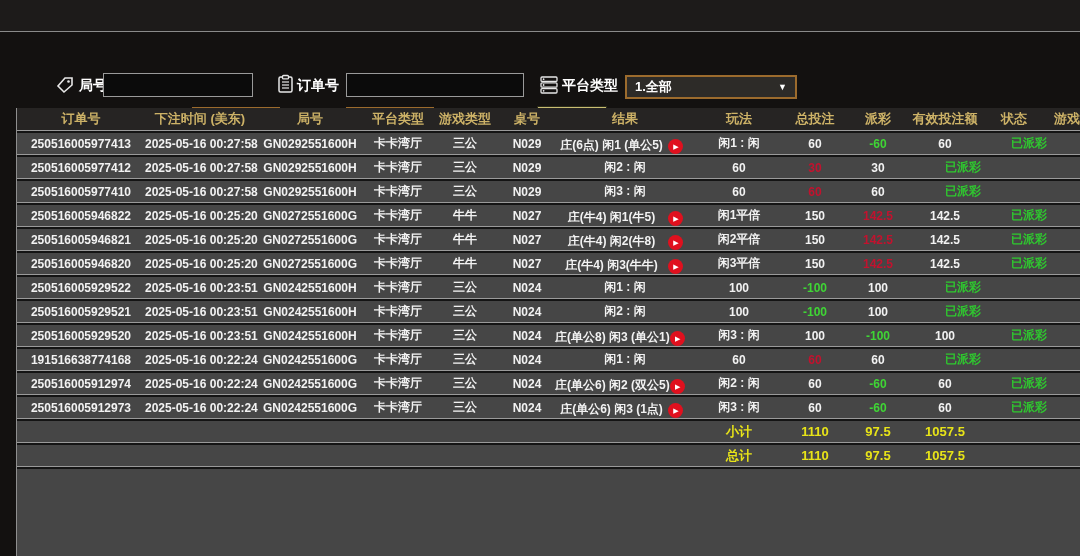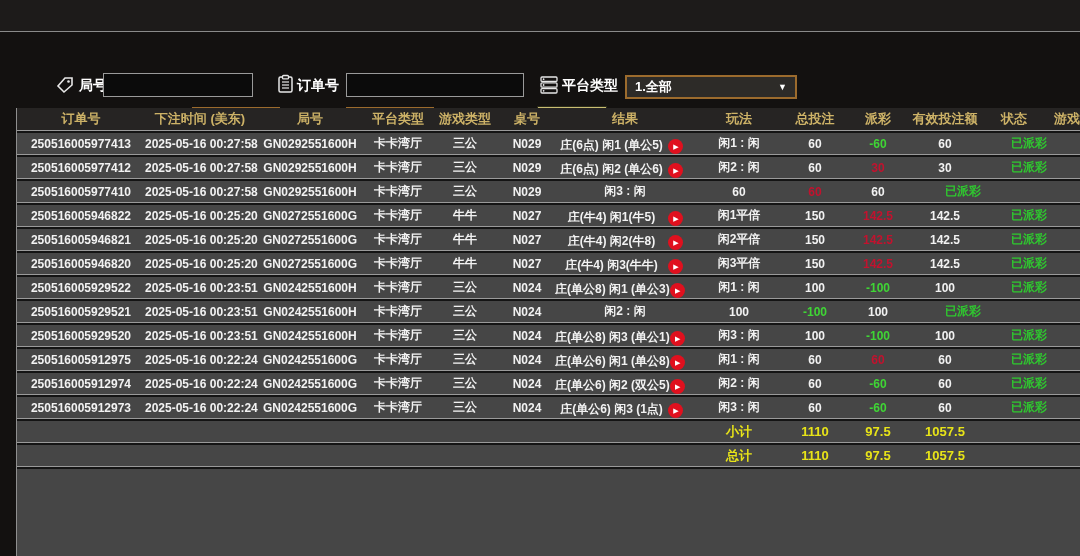--- a/index.html
+++ b/index.html
@@ -149,24 +149,20 @@
         <div class="td">60</div>
         <div class="td status-green">已派彩</div>
         <div class="td"></div>
       </div><div class="tr data">
         <div class="td">250516005977412</div>
         <div class="td">2025-05-16 00:27:58</div>
         <div class="td">GN0292551600H</div>
         <div class="td">卡卡湾厅</div>
         <div class="td">三公</div>
         <div class="td">N029</div>
-        <div class="td result-cell">
-          <span class="rtext">庄(6点) 闲2 (单公6)</span>
-          <span class="play-btn">▶</span>
-        </div>
         <div class="td">闲2 : 闲</div>
         <div class="td">60</div>
         <div class="td pay-red">30</div>
         <div class="td">30</div>
         <div class="td status-green">已派彩</div>
         <div class="td"></div>
       </div><div class="tr data">
         <div class="td">250516005977410</div>
         <div class="td">2025-05-16 00:27:58</div>
         <div class="td">GN0292551600H</div>
@@ -230,24 +226,20 @@
         <div class="td">142.5</div>
         <div class="td status-green">已派彩</div>
         <div class="td"></div>
       </div><div class="tr data">
         <div class="td">250516005929522</div>
         <div class="td">2025-05-16 00:23:51</div>
         <div class="td">GN0242551600H</div>
         <div class="td">卡卡湾厅</div>
         <div class="td">三公</div>
         <div class="td">N024</div>
-        <div class="td result-cell">
-          <span class="rtext">庄(单公8) 闲1 (单公3)</span>
-          <span class="play-btn">▶</span>
-        </div>
         <div class="td">闲1 : 闲</div>
         <div class="td">100</div>
         <div class="td pay-green">-100</div>
         <div class="td">100</div>
         <div class="td status-green">已派彩</div>
         <div class="td"></div>
       </div><div class="tr data">
         <div class="td">250516005929521</div>
         <div class="td">2025-05-16 00:23:51</div>
         <div class="td">GN0242551600H</div>
@@ -271,30 +263,26 @@
           <span class="rtext">庄(单公8) 闲3 (单公1)</span>
           <span class="play-btn">▶</span>
         </div>
         <div class="td">闲3 : 闲</div>
         <div class="td">100</div>
         <div class="td pay-green">-100</div>
         <div class="td">100</div>
         <div class="td status-green">已派彩</div>
         <div class="td"></div>
       </div><div class="tr data">
-        <div class="td">250516005912975</div>
+        <div class="td">191516638774168</div>
         <div class="td">2025-05-16 00:22:24</div>
         <div class="td">GN0242551600G</div>
         <div class="td">卡卡湾厅</div>
         <div class="td">三公</div>
         <div class="td">N024</div>
-        <div class="td result-cell">
-          <span class="rtext">庄(单公6) 闲1 (单公8)</span>
-          <span class="play-btn">▶</span>
-        </div>
         <div class="td">闲1 : 闲</div>
         <div class="td">60</div>
         <div class="td pay-red">60</div>
         <div class="td">60</div>
         <div class="td status-green">已派彩</div>
         <div class="td"></div>
       </div><div class="tr data">
         <div class="td">250516005912974</div>
         <div class="td">2025-05-16 00:22:24</div>
         <div class="td">GN0242551600G</div>

